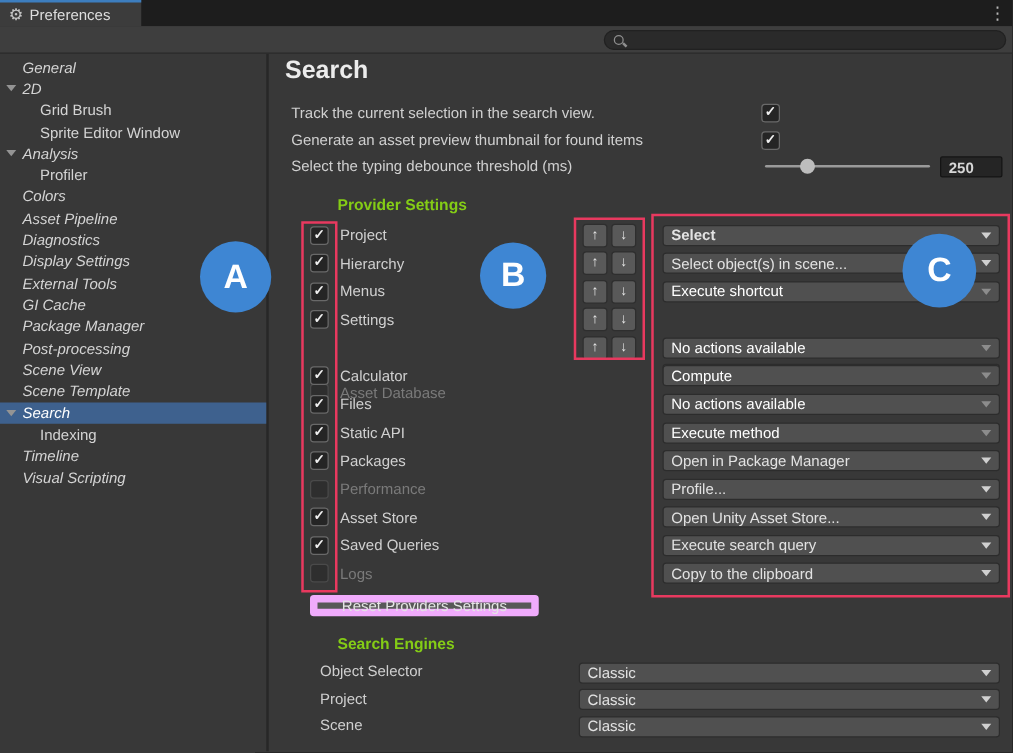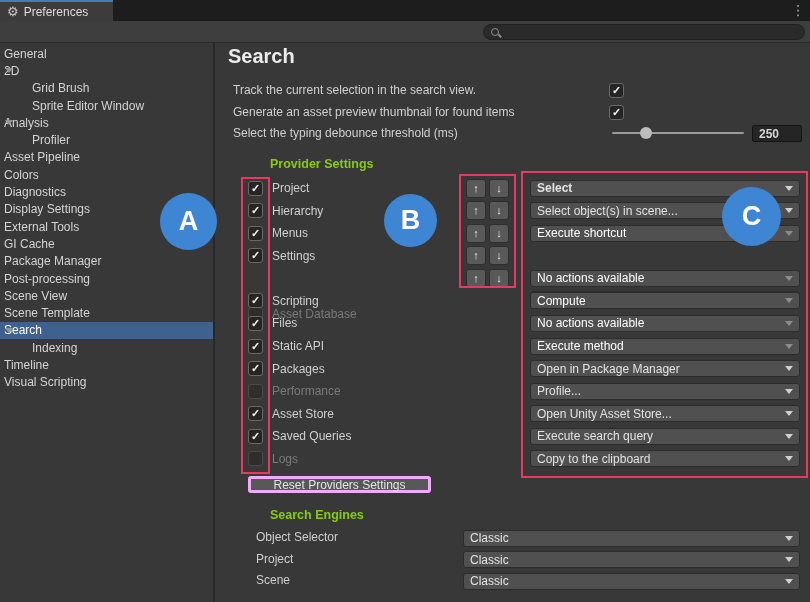--- a/index.html
+++ b/index.html
@@ -20,21 +20,21 @@
   .mag{position:relative;width:8px;height:8px;border:1.5px solid #8f8f8f;border-radius:50%;flex:0 0 auto;}
   .mag::after{content:"";position:absolute;width:4px;height:1.5px;background:#8f8f8f;
               transform:rotate(45deg);right:-3.5px;bottom:-1.5px;}
   .searchbox input{background:transparent;border:none;outline:none;color:#ddd;font-size:11px;
                    width:285px;margin-left:5px;font-family:"Liberation Sans",sans-serif;}
   
   .content{display:flex;height:558px;}
   .sidebar{width:215px;border-right:2px solid #272727;padding-top:2px;}
   .side-row{position:relative;display:flex;align-items:center;height:17.3px;font-size:12px;
             color:#d4d4d4;cursor:default;white-space:nowrap;}
-  .lvl1{padding-left:4px;} .lvl2{padding-left:32px;}
+  .lvl1{padding-left:18px;font-style:italic;} .lvl2{padding-left:32px;}
   .side-row.selected{background:#3e618e;color:#ffffff;}
   .tri{position:absolute;left:5px;top:50%;margin-top:-2.5px;width:0;height:0;
        border-left:4px solid transparent;border-right:4px solid transparent;border-top:5px solid #949494;}
   .main{position:relative;flex:1;}
   .main-title{position:absolute;left:13px;top:2px;font-size:20px;font-weight:700;color:#ececec;}
   .opt-label{position:absolute;left:18px;font-size:12px;color:#d0d0d0;}
   .cb{width:15px;height:15px;background:#252525;border:1px solid #696969;border-radius:3px;
       color:#f0f0f0;font-size:11px;font-weight:700;display:flex;align-items:center;
       justify-content:center;line-height:1;flex:0 0 auto;}
   .cb.disabled{border-color:#4a4a4a;background:#2e2e2e;}
@@ -52,21 +52,21 @@
              border-radius:3px;color:#eaeaea;font-size:11px;display:flex;align-items:center;
              justify-content:center;line-height:1;}
   .dd{position:absolute;height:17px;background:#505050;border:1px solid #2c2c2c;border-radius:3px;
       display:flex;align-items:center;justify-content:space-between;padding:0 6px;
       font-size:12px;color:#e2e2e2;white-space:nowrap;overflow:hidden;}
   .dd.disabled{color:#ffffff;}
   .dd-arrow{width:0;height:0;border-left:4px solid transparent;border-right:4px solid transparent;
             border-top:5px solid #d0d0d0;flex:0 0 auto;margin-left:6px;}
   .dd.disabled .dd-arrow{border-top-color:#8c8c8c;}
   .reset-btn{position:absolute;left:33px;top:433px;width:183px;height:17px;background:#585858;
-             border:3px solid #f0abfc;border-radius:3px;color:#e4e4e4;font-size:12px;
+             border:6px solid #f0abfc;border-radius:3px;color:#e4e4e4;font-size:12px;
              display:flex;align-items:center;justify-content:center;}
   .eng-label{position:absolute;left:41px;font-size:12px;color:#cfcfcf;}
   
   .overlay{position:absolute;inset:0;pointer-events:none;}
   .hl-rect{position:absolute;border:2.5px solid #e8395f;}
   .badge{position:absolute;border-radius:50%;color:#fff;font-weight:700;font-size:27px;
          display:flex;align-items:center;justify-content:center;}
 </style>
 </head>
 <body>
@@ -104,24 +104,24 @@
           <span class="side-label">Sprite Editor Window</span>
         </div>
         <div class="side-row lvl1">
           <span class="tri"></span>
           <span class="side-label">Analysis</span>
         </div>
         <div class="side-row lvl2">
           <span class="side-label">Profiler</span>
         </div>
         <div class="side-row lvl1">
+          <span class="side-label">Colors</span>
+        </div>
+        <div class="side-row lvl1">
           <span class="side-label">Asset Pipeline</span>
-        </div>
-        <div class="side-row lvl1">
-          <span class="side-label">Colors</span>
         </div>
         <div class="side-row lvl1">
           <span class="side-label">Diagnostics</span>
         </div>
         <div class="side-row lvl1">
           <span class="side-label">Display Settings</span>
         </div>
         <div class="side-row lvl1">
           <span class="side-label">External Tools</span>
         </div>
@@ -220,21 +220,21 @@
           <span class="p-label dim">Asset Database</span>
         </div>
         <div class="arrow-btn" style="left: 251px; top: 225.82px;">↑</div>
         <div class="arrow-btn" style="left: 274px; top: 225.82px;">↓</div>
         <div class="dd disabled" style="left: 315px; top: 226.82px; width: 270px;">
           <span class="dd-label">No actions available</span>
           <span class="dd-arrow"></span>
         </div>
         <div class="p-row" style="top: 246.9px;">
           <span class="cb">✓</span>
-          <span class="p-label">Scripting</span>
+          <span class="p-label">Calculator</span>
         </div>
         <div class="dd disabled" style="left: 315px; top: 249.4px; width: 270px;">
           <span class="dd-label">Compute</span>
           <span class="dd-arrow"></span>
         </div>
         <div class="p-row" style="top: 269.48px;">
           <span class="cb">✓</span>
           <span class="p-label">Files</span>
         </div>
         <div class="dd disabled" style="left: 315px; top: 271.98px; width: 270px;">

